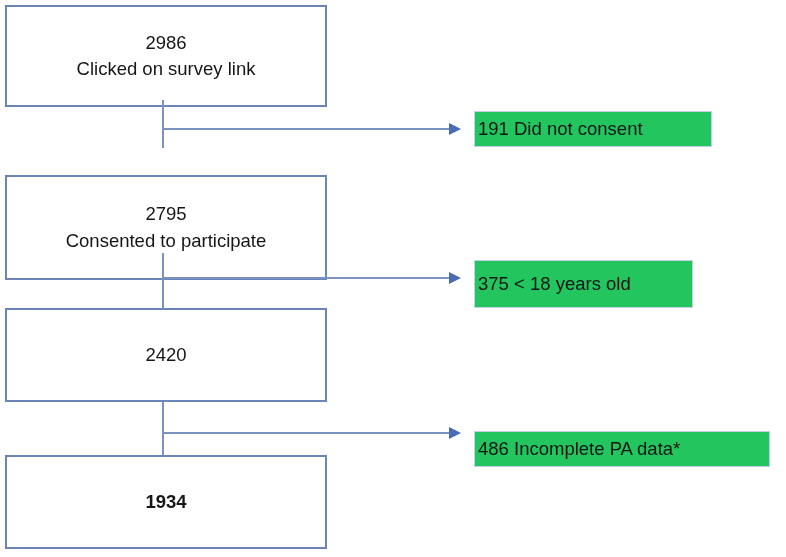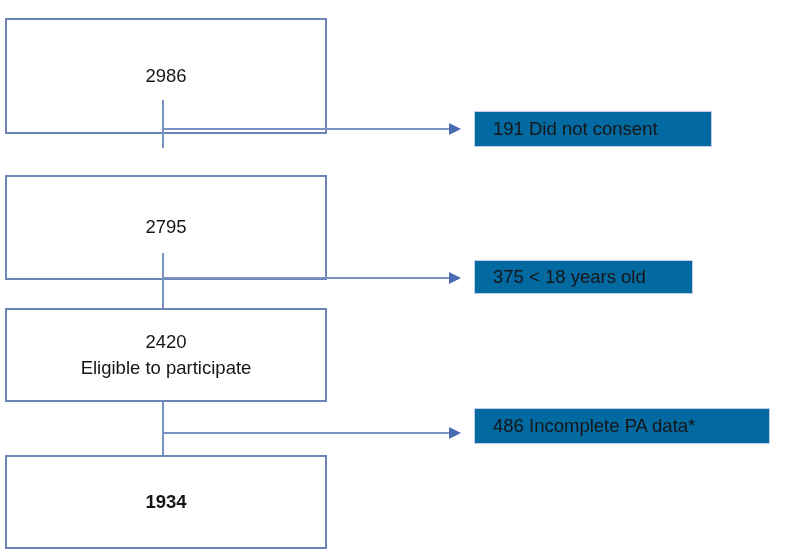--- a/index.html
+++ b/index.html
@@ -38,21 +38,21 @@
     font-size: 18.5px;
     line-height: 1.42;
   }
   .main-box .count {
     display: block;
   }
   .main-box .label {
     display: block;
   }
 
-  #box-clicked   { top: 18px;   height: 116px; }
+  #box-clicked   { top: 5px;   height: 102px; }
   #box-consented { top: 148px; height: 105px; margin-top: 27px; }
   #box-eligible  { top: 308px; height: 94px; }
   #box-complete  { top: 455px; height: 94px; font-weight: bold; }
 
   
   .trunk {
     position: absolute;
     left: 162px;
     width: 2px;
     background: #7a92c2;
@@ -82,64 +82,65 @@
   #arrow-line-2 { top: 277px; }
   #arrow-head-2 { top: 272px; left: 449px; }
   #arrow-line-3 { top: 432px; }
   #arrow-head-3 { top: 427px; left: 449px; }
 
   
   .side-box {
     position: absolute;
     box-sizing: border-box;
     border: 1px solid #c3cfe8;
-    background: #0369a1;
+    background: #22c55e;
     display: flex;
     align-items: center;
     color: #161616;
     font-size: 18.5px;
-    padding-left: 18px;
+    padding-left: 3px;
     white-space: nowrap;
   }
   #side-box-consent    { left: 474px; top: 111px; width: 238px; height: 36px; }
-  #side-box-underage   { left: 474px; top: 260px; width: 219px; height: 34px; }
-  #side-box-incomplete { left: 474px; top: 408px; width: 296px; height: 36px; }
+  #side-box-underage   { left: 474px; top: 260px; width: 219px; height: 48px; }
+  #side-box-incomplete { left: 474px; top: 431px; width: 296px; height: 36px; }
 </style>
 </head>
 <body>
 
 <div id="flow-canvas">
 
   <div class="main-box" id="box-clicked">
     <span class="count">2986</span>
+    <span class="label">Clicked on survey link</span>
   </div>
 
   <div class="trunk" id="trunk-1"></div>
 
   <div class="arrow-line" id="arrow-line-1"></div>
   <div class="arrow-head" id="arrow-head-1"></div>
   <div class="side-box" id="side-box-consent">
     <span>191 Did not consent</span>
   </div>
 
   <div class="main-box" id="box-consented">
     <span class="count">2795</span>
+    <span class="label">Consented to participate</span>
   </div>
 
   <div class="trunk" id="trunk-2"></div>
 
   <div class="arrow-line" id="arrow-line-2"></div>
   <div class="arrow-head" id="arrow-head-2"></div>
   <div class="side-box" id="side-box-underage">
     <span>375 &lt; 18 years old</span>
   </div>
 
   <div class="main-box" id="box-eligible">
     <span class="count">2420</span>
-    <span class="label">Eligible to participate</span>
   </div>
 
   <div class="trunk" id="trunk-3"></div>
 
   <div class="arrow-line" id="arrow-line-3"></div>
   <div class="arrow-head" id="arrow-head-3"></div>
   <div class="side-box" id="side-box-incomplete">
     <span>486 Incomplete PA data*</span>
   </div>
 

